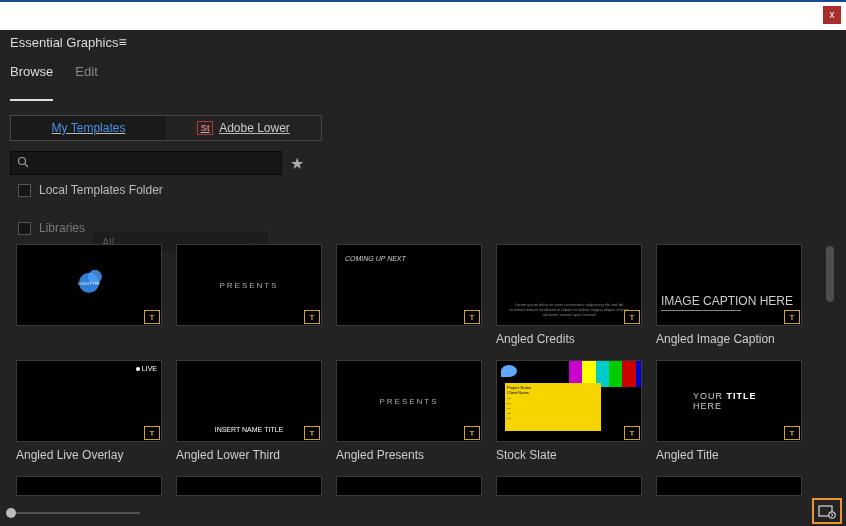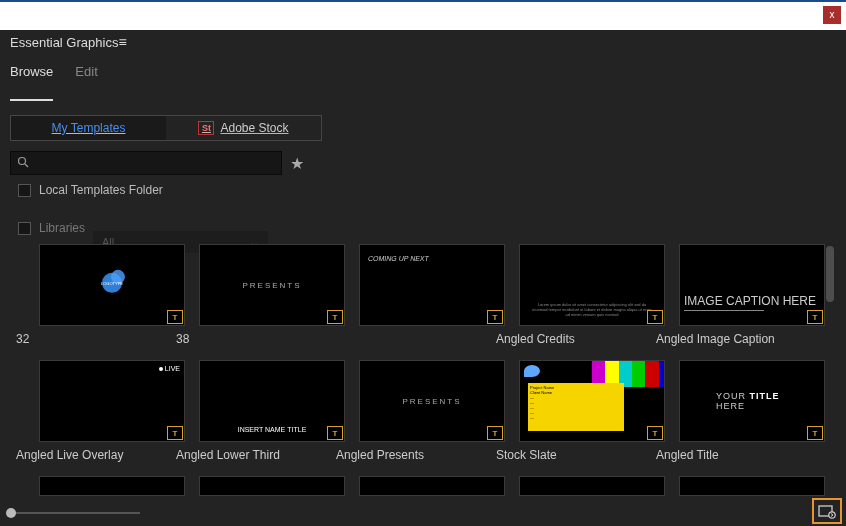--- a/index.html
+++ b/index.html
@@ -131,21 +131,20 @@
     gap: 14px 14px;
     grid-auto-rows: min-content;
   }
   .card { display: flex; flex-direction: column; gap: 6px; cursor: pointer;}
   .thumb {
     width: 146px; height: 82px;
     background: #000;
     border: 1px solid #3a3a3a;
     position: relative;
     overflow: hidden;
-    margin-left: 23px;
   }
   .tx-badge {
     position: absolute;
     right: 1px; bottom: 1px;
     width: 16px; height: 14px;
     background: #000;
     border: 1px solid #d6a22a;
     color: #d6a22a;
     font-size: 8px;
     font-weight: bold;
@@ -222,21 +221,21 @@
 
 <div class="tabs">
   <div class="tab active">Browse</div>
   <div class="tab">Edit</div>
 </div>
 
 <div class="source-toggle">
   <div class="source-btn active">My Templates</div>
   <div class="source-btn">
     <span class="st-badge">St</span>
-    <span>Adobe Stock</span>
+    <span>Adobe Lower</span>
   </div>
 </div>
 
 <div class="search-row">
   <div class="search-box">
     <span>
       <svg width="12" height="12" viewBox="0 0 12 12">
           <circle cx="5" cy="5" r="3.5" fill="none" stroke="#999" stroke-width="1.2"></circle>
           <line x1="8" y1="8" x2="11" y2="11" stroke="#999" stroke-width="1.2"></line>
         </svg>
@@ -267,29 +266,27 @@
       <div class="thumb">
         <div class="t-logo-dot">
           <svg width="36" height="30">
               <circle cx="18" cy="16" r="10" fill="#2f7fd6"></circle>
               <circle cx="24" cy="10" r="7" fill="#4fa0ff" opacity="0.8"></circle>
               <text x="18" y="18" font-size="4" fill="#fff" text-anchor="middle">LOGOTYPE</text>
             </svg>
         </div>
         <div class="tx-badge">T</div>
       </div>
-      <div class="card-label">32</div>
     </div>
 
     <div class="card">
       <div class="thumb">
         <div class="t-presents">PRESENTS</div>
         <div class="tx-badge">T</div>
       </div>
-      <div class="card-label">38</div>
     </div>
 
     <div class="card">
       <div class="thumb">
         <div class="t-coming">COMING UP NEXT</div>
         <div class="tx-badge">T</div>
       </div>
     </div>
 
     <div class="card">

